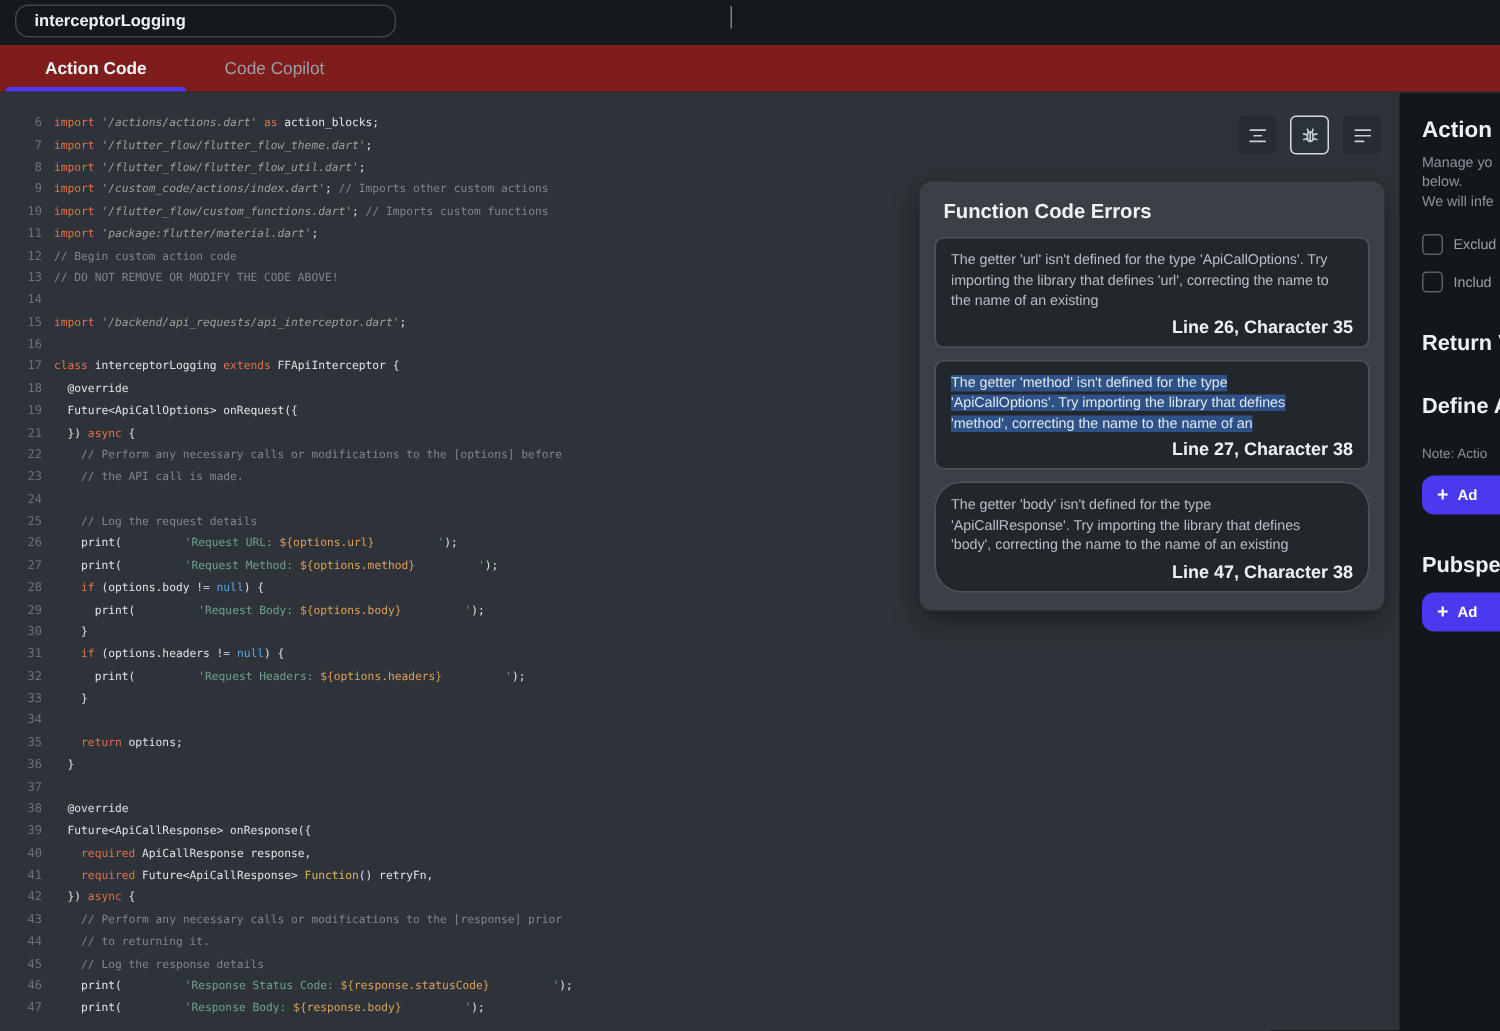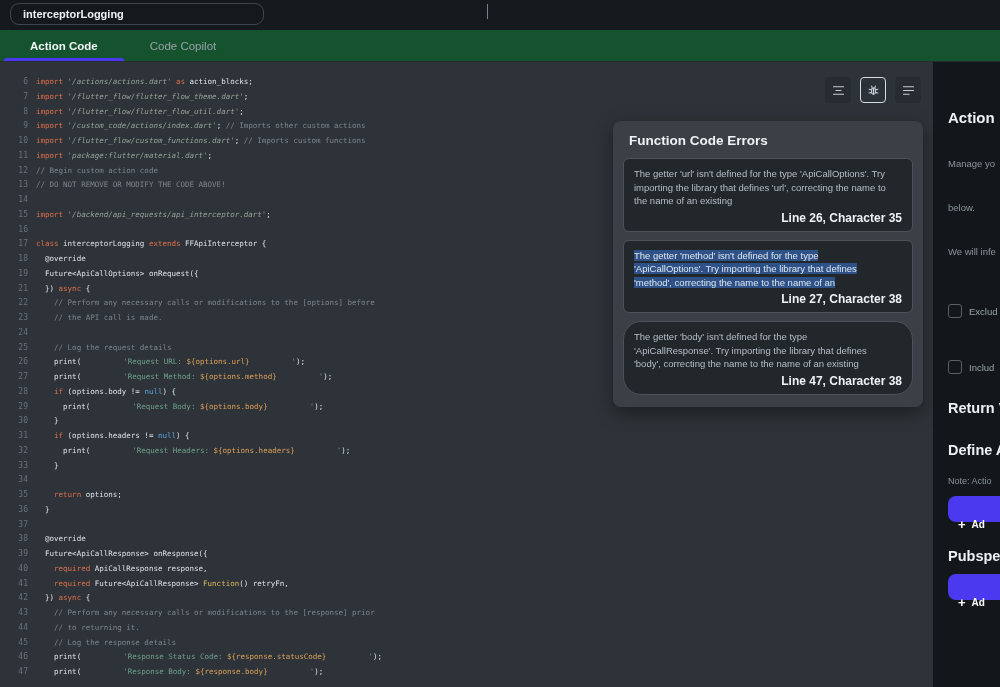--- a/index.html
+++ b/index.html
@@ -11,21 +11,21 @@
   .topbar { position:relative; height:30px; background:#15191d; }
   .name-input {
     position:absolute; left:10px; top:3px; width:254px; height:22px;
     background:transparent; border:1px solid #3e464d; border-radius:9px;
     color:#eef2f5; font-family:"Liberation Sans",sans-serif; font-size:11px; font-weight:bold;
     padding:0 12px; outline:none;
   }
   .topbar-caret { position:absolute; left:487px; top:4px; width:1px; height:15px; background:#78818a; }
 
   
-  .tabbar { position:relative; height:32px; background:#14532d; border-bottom:1px solid #262c31; display:flex; align-items:stretch; padding-left:4px; }
+  .tabbar { position:relative; height:32px; background:#7f1d1d; border-bottom:1px solid #262c31; display:flex; align-items:stretch; padding-left:4px; }
   .tab { position:relative; display:flex; align-items:center; padding:0 26px; cursor:pointer; }
   .tab .tab-label { font-size:11.5px; color:#98a1a8; }
   .tab.active .tab-label { color:#f2f5f7; font-weight:bold; }
   .tab-underline { position:absolute; left:0; right:0; bottom:0; height:3px; background:#4b39ef; border-radius:2px 2px 0 0; }
 
   
   .content { display:flex; height:625px; }
   .editor { position:relative; width:933px; flex:none; background:#2d3338; overflow:hidden; }
 
   .code { position:absolute; left:0; top:0; right:0; padding-top:13px; font-family:"DejaVu Sans Mono", monospace; font-size:7.5px; }
@@ -51,21 +51,21 @@
   .error-panel { position:absolute; left:613px; top:59px; width:310px; background:#3a4046; border-radius:8px; padding:12px 10px 12px 10px; box-shadow:0 6px 18px rgba(0,0,0,.4); }
   .error-title { font-size:13.5px; font-weight:bold; color:#f0f3f5; padding-left:6px; margin-bottom:10px; }
   .error-card { background:#22272c; border:1px solid #4b535a; border-radius:6px; padding:8px 10px 6px 10px; margin-bottom:8px; cursor:pointer; }
   .error-card:last-child { margin-bottom:0;border-radius:18px; }
   .error-msg { width:254px; font-size:9.5px; line-height:13.5px; color:#b6bfc7; }
   .error-msg .hl { background:#2e5288; color:#dde6ee; }
   .error-loc { text-align:right; font-size:12px; font-weight:bold; color:#eef2f5; margin-top:3px; }
 
   
   .sidebar { flex:1; background:#13171b; padding:16px 0 0 15px; overflow:hidden; }
-  .sidebar * { white-space:nowrap;margin-top:31px; }
+  .sidebar * { white-space:nowrap; }
   .sb-h1 { font-size:15px; font-weight:bold; color:#eef2f5; }
   .sb-desc { margin-top:7px; font-size:9.5px; line-height:13px; color:#8b949c; }
   .sb-desc span { display:block; }
   .cb-row { display:flex; align-items:center; gap:7px; margin-top:15px; cursor:pointer; }
   .cb-row + .cb-row { margin-top:11px; }
   .cb { flex:none; width:14px; height:14px; border:1px solid #596168; border-radius:3px; background:transparent; }
   .cb-label { font-size:9.5px; color:#99a2aa; }
   .sb-h2 { font-size:14.5px; font-weight:bold; color:#eef2f5; margin-top:26px; }
   .sb-note { font-size:9px; color:#8b949c; margin-top:18px; }
   .add-btn { display:flex; align-items:center; gap:6px; margin-top:10px; height:26px; width:84px; background:#4b39ef; color:#ffffff; border:none; border-radius:8px; padding:0 10px; font-family:"Liberation Sans",sans-serif; font-size:10px; font-weight:bold; cursor:pointer; }

